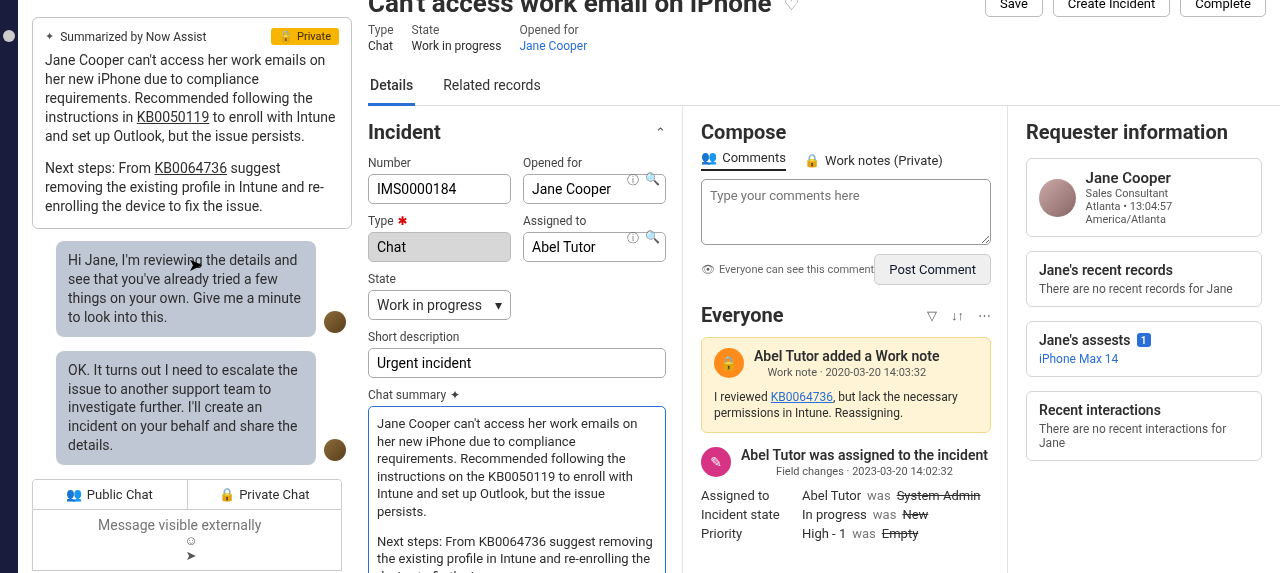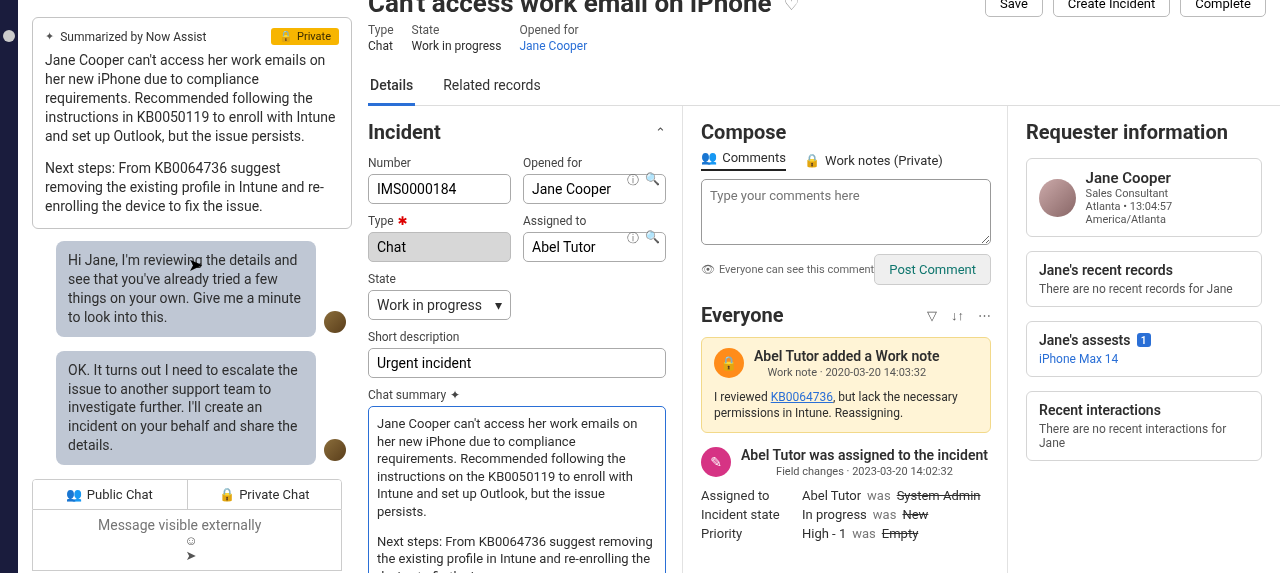--- a/index.html
+++ b/index.html
@@ -12,21 +12,21 @@
 
 .chat-panel { position: absolute; left: 32px; top: -2px; width: 320px; height: 100%; }
 .ts-line { text-align: center; font-size: 11px; color: #555; margin-bottom: 6px; visibility: hidden; }
 
 .summary-card { border: 1px solid #c4c4c4; border-radius: 6px; padding: 10px 12px 12px; background: #fff; margin-bottom: 12px; }
 .summary-head { display: flex; justify-content: space-between; align-items: center; margin-bottom: 6px; }
 .summary-head-left { display: flex; align-items: center; gap: 6px; font-size: 12px; color: #333; }
 .summary-head-left .spark { display:inline-block; color:#555; font-size:11px; }
 .private-badge { background: #f7b500; color: #3a2a00; font-size: 11px; padding: 2px 8px; border-radius: 3px; display: flex; align-items: center; gap: 4px; }
 .summary-body { font-size: 14px; line-height: 1.35; }
-.summary-body .kb-link { }
+.summary-body .kb-link { text-decoration: underline; }
 .summary-body p + p { margin-top: 14px; }
 
 .agent-msg { background: #bfc7d4; border-radius: 8px; padding: 10px 12px; font-size: 14px; line-height: 1.35; margin-bottom: 14px; max-width: 260px; position: relative; margin-left: 24px; }
 .agent-avatar { width: 22px; height: 22px; border-radius: 50%; background: linear-gradient(135deg,#8a6d3b,#5a3e1b); position: absolute; right: -30px; bottom: 4px; }
 
 .chat-tabs { display: flex; border: 1px solid #ccc; border-radius: 4px 4px 0 0; overflow: hidden; width: 310px; margin-top: 8px; }
 .chat-tab { flex: 1; text-align: center; padding: 7px 0; font-size: 13px; display:flex; align-items:center; justify-content:center; gap:4px; }
 .chat-tab.active { background:#fff; }
 .chat-tab:not(.active){ background:#fff; border-left:1px solid #ccc; }
 .chat-input-row { display:flex; align-items:center; border:1px solid #ccc; border-top:none; width:310px; padding:7px 8px;flex-direction:column; }
@@ -74,21 +74,21 @@
 .summary-textarea p + p { margin-top:12px; }
 
 
 .mid-col { width:325px; padding:14px 16px 0 18px; border-right:1px solid #e2e2e2; }
 .compose-tabs { display:flex; gap:18px; margin:6px 0 8px; font-size:13px; }
 .compose-tab { display:flex; align-items:center; gap:5px; cursor:pointer; }
 .compose-tab.active { border-bottom:2px solid #222; padding-bottom:4px; }
 .compose-box { width:100%; min-height:66px; border:1px solid #999; border-radius:5px; padding:8px; font-size:13px; color:#777; resize:vertical; }
 .compose-foot { display:flex; justify-content:space-between; align-items:center; margin-top:6px; }
 .vis-note { font-size:11px; color:#666; display:flex; align-items:center; gap:4px; }
-.post-btn { border:1px solid #ccc; background:#efefef; color:#0f766e; padding:7px 14px; border-radius:5px; font-size:13px; }
+.post-btn { border:1px solid #ccc; background:#efefef; color:#0f172a; padding:7px 14px; border-radius:5px; font-size:13px; }
 
 .activity-head { display:flex; justify-content:space-between; align-items:center; margin-top:18px; margin-bottom:10px; }
 .activity-icons { display:flex; gap:14px; color:#555; }
 
 .work-note-card { background:#fff4d6; border:1px solid #f2d98a; border-radius:6px; padding:10px 12px; margin-bottom:14px; }
 .wn-top { display:flex; gap:10px; }
 .wn-icon { width:30px; height:30px; border-radius:50%; background:#ff8c1a; display:flex; align-items:center; justify-content:center; color:#fff; font-size:14px; flex-shrink:0; }
 .wn-meta { font-size:11px; color:#555; margin-top:2px;text-align:center; }
 .wn-body { margin-top:10px; font-size:12px; line-height:1.35; }
 .wn-body .kb { color:#2a6fd6; text-decoration:underline; }

